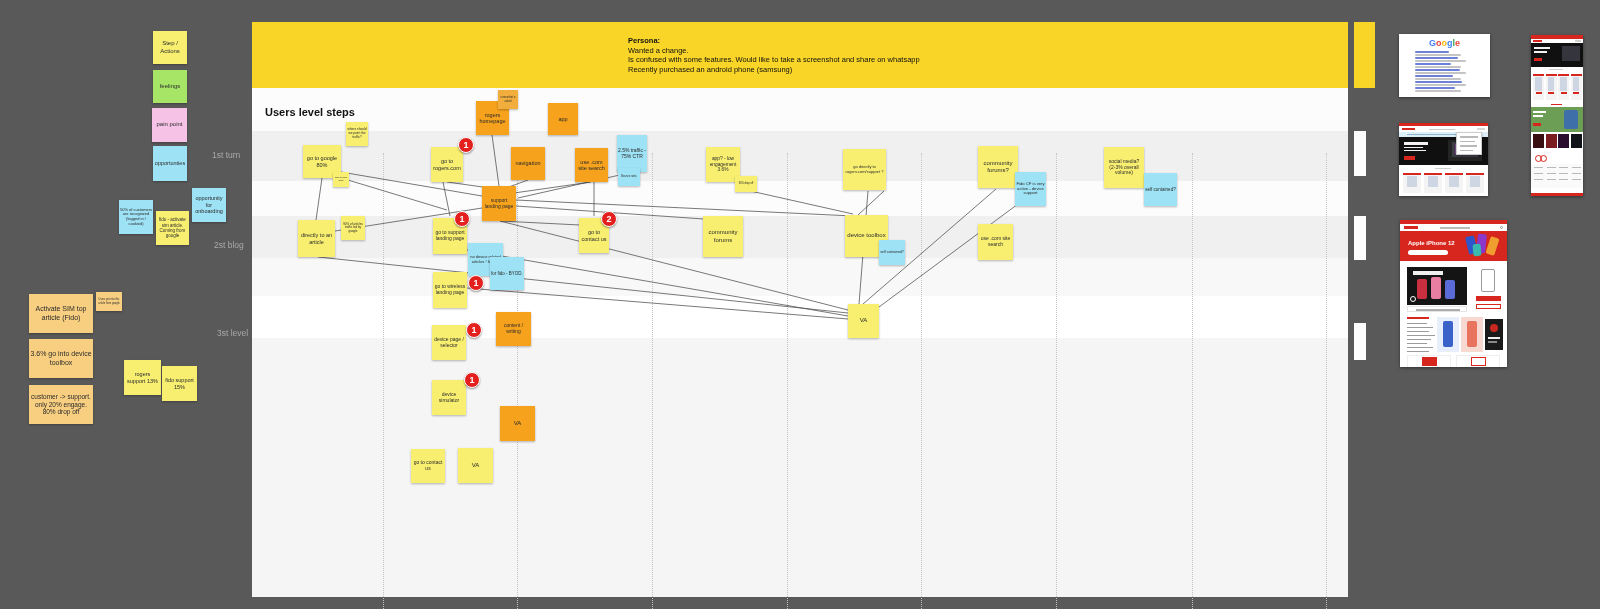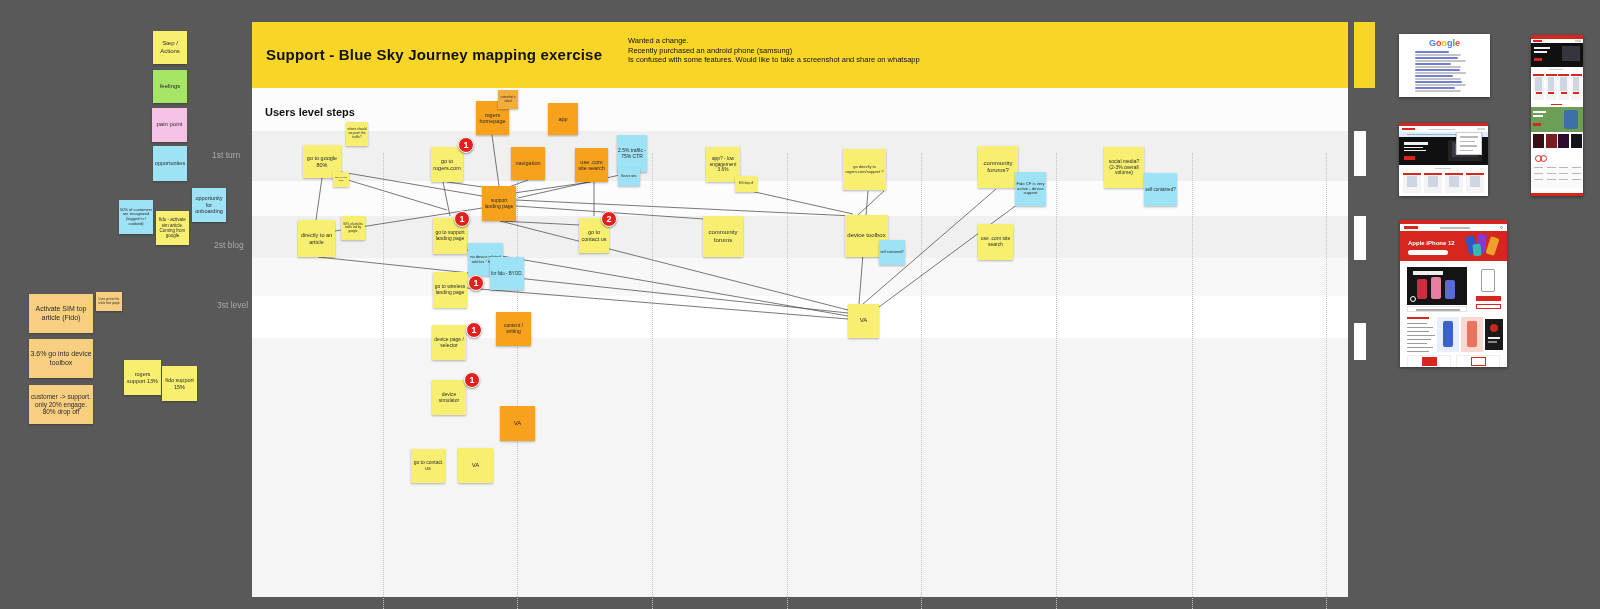--- a/index.html
+++ b/index.html
@@ -49,25 +49,25 @@
 <div class="stage">
 
   <div class="canvas">
     <div class="band" style="top:109px;height:50px;background:#f0f0f1;"></div>
     <div class="band" style="top:194px;height:42px;background:#f0f0f1;"></div>
     <div class="band" style="top:236px;height:38px;background:#f8f8f9;"></div>
     <div class="band" style="top:274px;height:42px;background:#ffffff;"></div>
     <div class="band" style="top:316px;height:259px;background:#f5f5f6;"></div>
 
     <div class="banner">
-      <div class="banner-title">Support - Blue Sky Journey mapping exercise</div>
       <div class="persona">
+        <div class="persona-h">Persona:</div>
         <div>Wanted a change.</div>
+        <div>Is confused with some features. Would like to take a screenshot and share on whatsapp</div>
         <div>Recently purchased an android phone (samsung)</div>
-        <div>Is confused with some features. Would like to take a screenshot and share on whatsapp</div>
       </div>
     </div>
 
     <div class="hls">Users level steps</div>
     <div id="cols">
         <div class="col" style="left: 131px;"></div>
         <div class="col" style="left: 265px;"></div>
         <div class="col" style="left: 400px;"></div>
         <div class="col" style="left: 535px;"></div>
         <div class="col" style="left: 669px;"></div>
@@ -78,21 +78,21 @@
   </div>
 
   <div class="sliver" style="left:1354px;top:22px;width:21px;height:66px;background:#f8d527;"></div>
   <div class="sliver" style="left:1354px;top:131px;width:12px;height:45px;background:#fdfdfd;"></div>
   <div class="sliver" style="left:1354px;top:216px;width:12px;height:44px;background:#fdfdfd;"></div>
   <div class="sliver" style="left:1354px;top:323px;width:12px;height:37px;background:#fdfdfd;"></div>
 
   <div id="levels">
       <div class="level-label" style="left: 212px; top: 150px;">1st turn</div>
       <div class="level-label" style="left: 214px; top: 240px;">2st blog</div>
-      <div class="level-label" style="left: 217px; top: 300px;">3st level</div>
+      <div class="level-label" style="left: 217px; top: 328px;">3st level</div>
     </div>
 
   <svg id="connector-svg" width="1600" height="609" viewBox="0 0 1600 609">
       <line x1="322" y1="178" x2="316" y2="220" stroke="#4c4c4c" stroke-width="0.75"></line>
       <line x1="341" y1="172" x2="482" y2="196" stroke="#4c4c4c" stroke-width="0.75"></line>
       <line x1="338" y1="177" x2="447" y2="210" stroke="#4c4c4c" stroke-width="0.75"></line>
       <line x1="447" y1="182" x2="490" y2="188" stroke="#4c4c4c" stroke-width="0.75"></line>
       <line x1="443" y1="182" x2="450" y2="216" stroke="#4c4c4c" stroke-width="0.75"></line>
       <line x1="528" y1="180" x2="506" y2="188" stroke="#4c4c4c" stroke-width="0.75"></line>
       <line x1="591" y1="182" x2="514" y2="193" stroke="#4c4c4c" stroke-width="0.75"></line>

